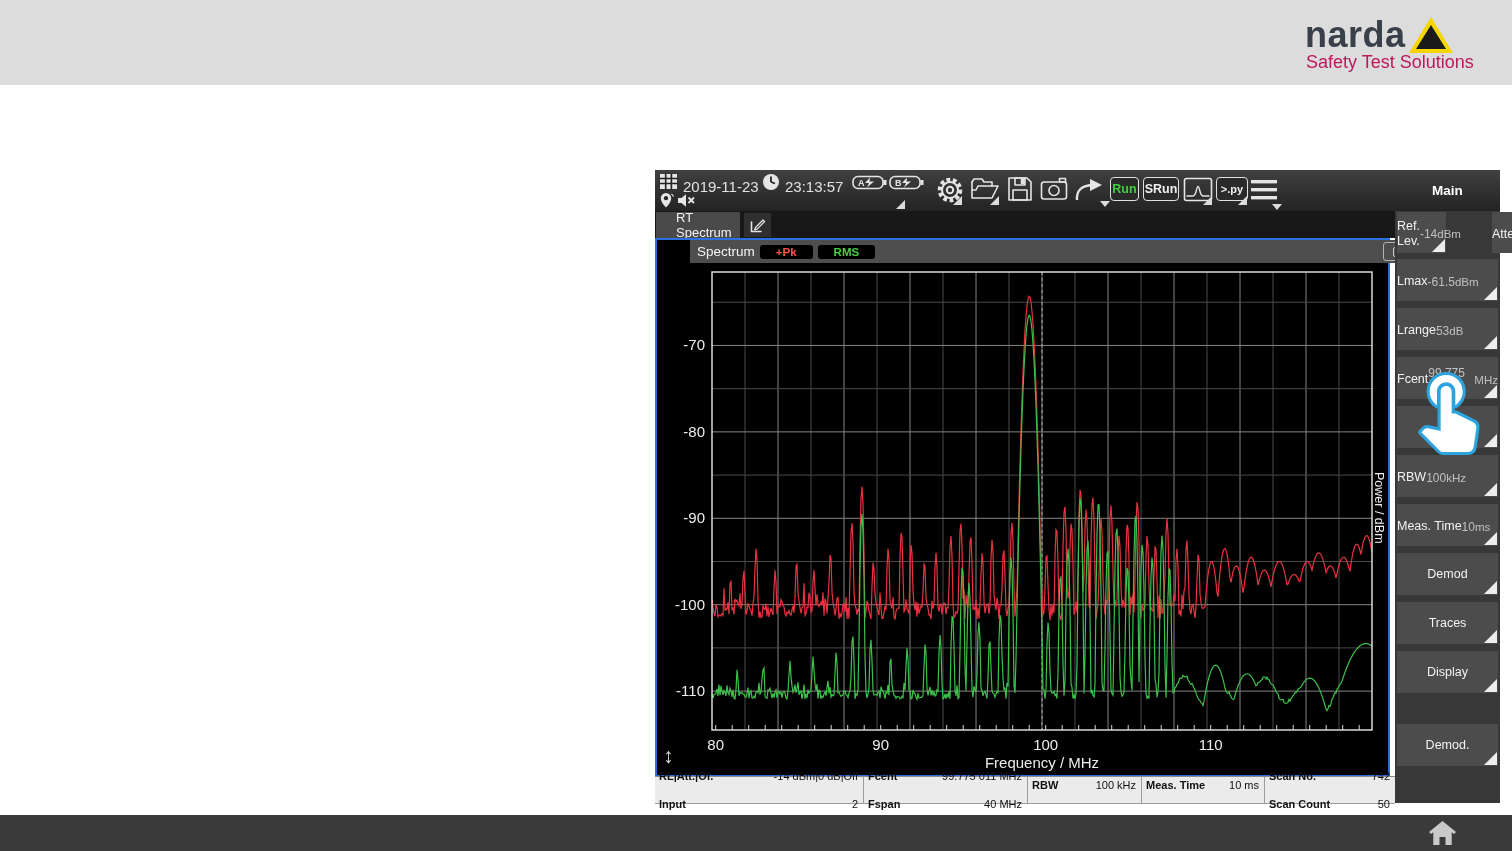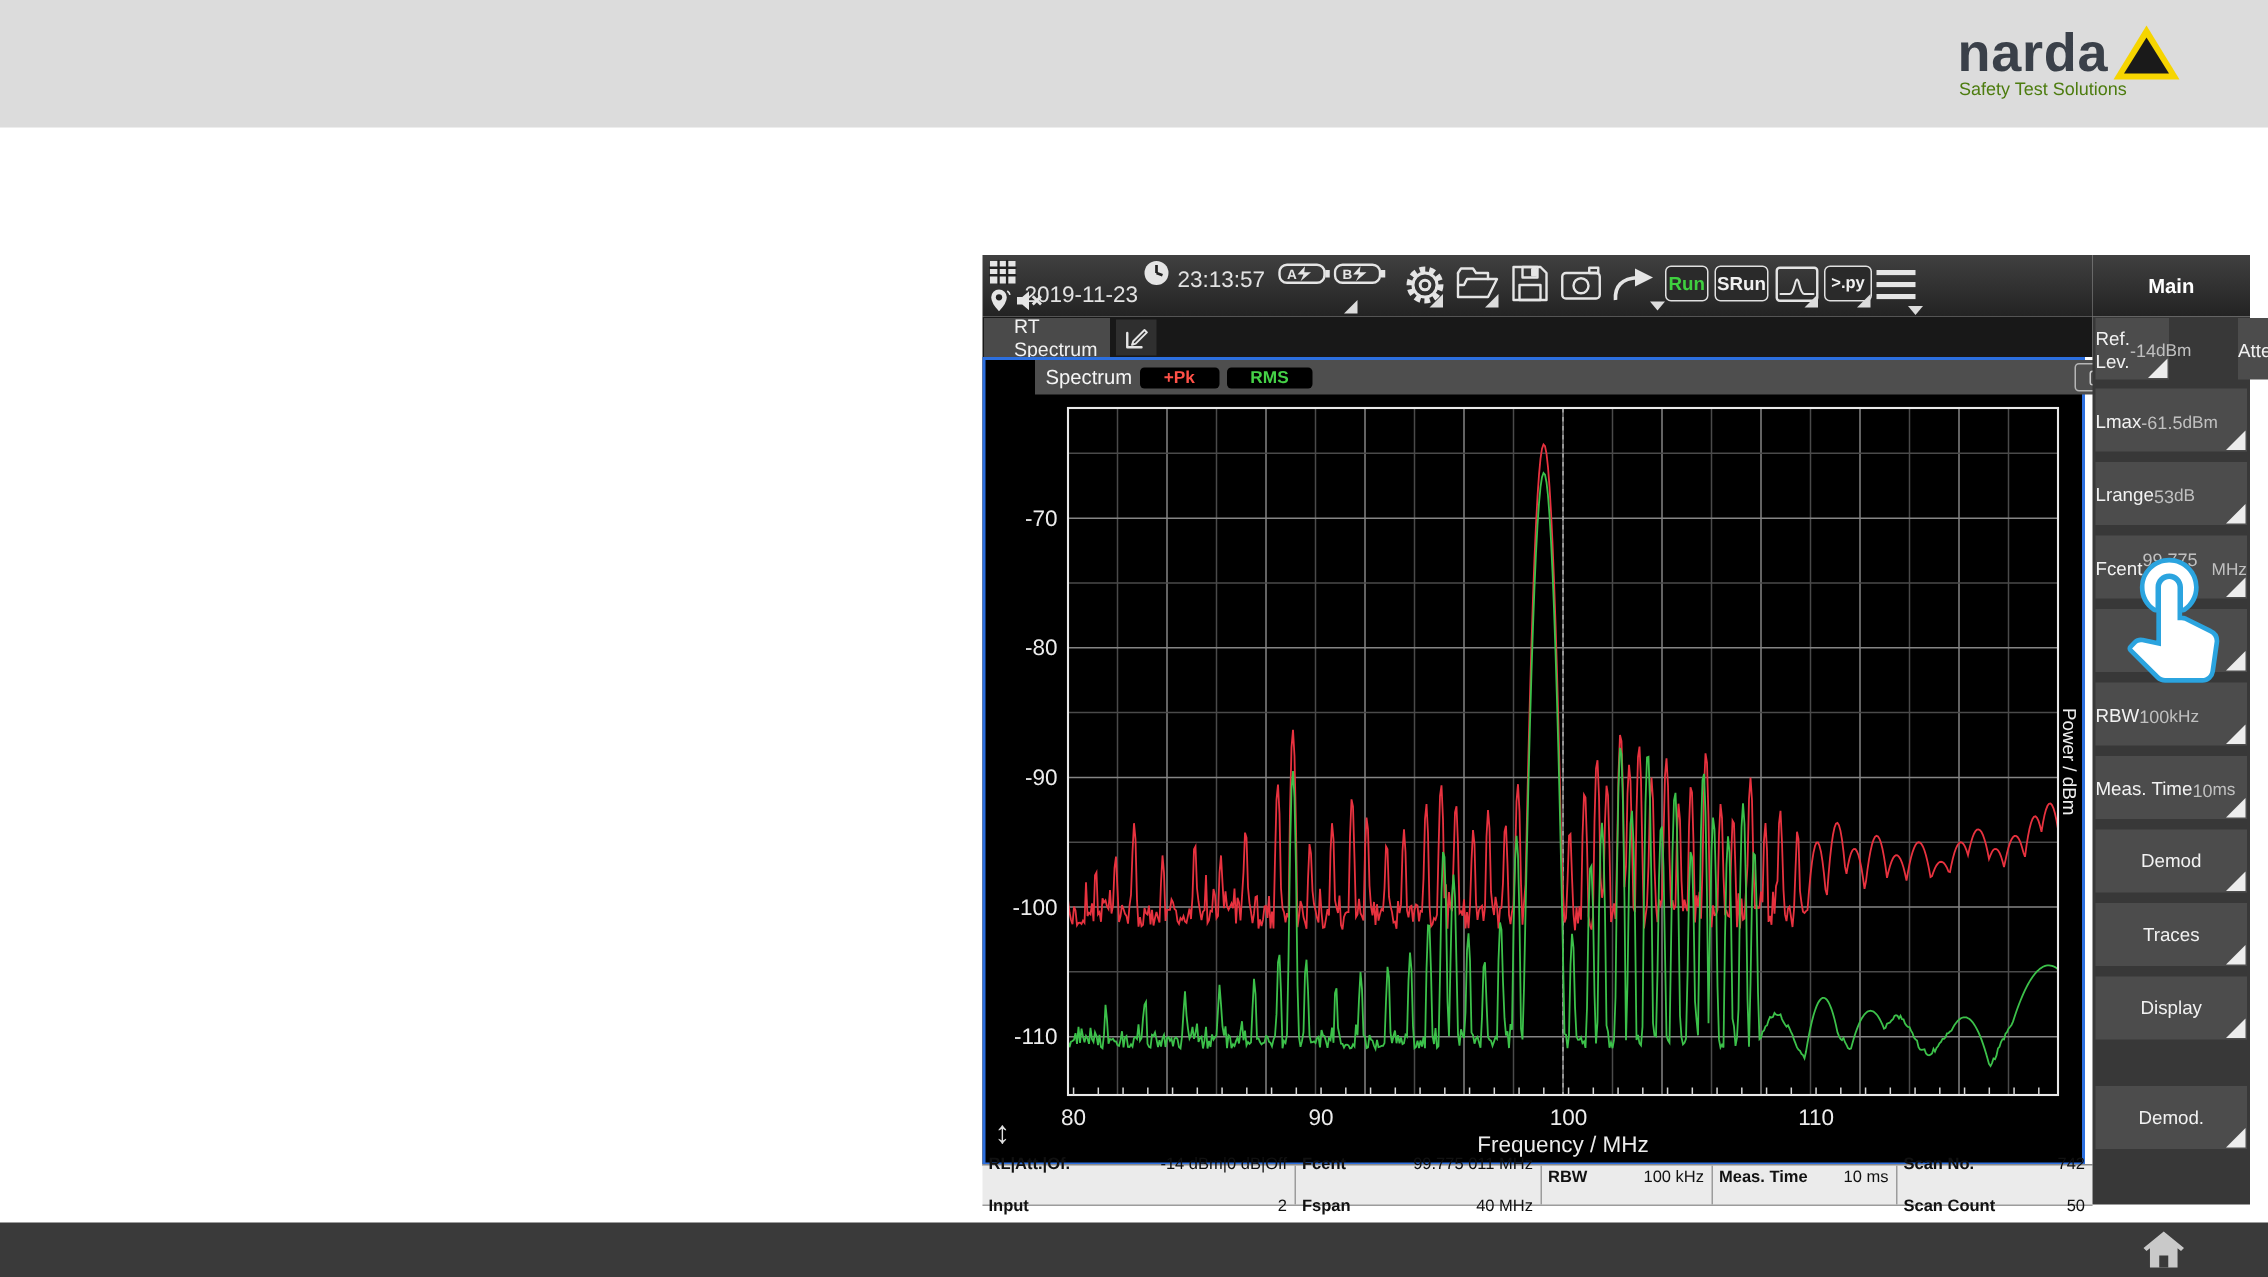--- a/index.html
+++ b/index.html
@@ -4,21 +4,21 @@
 <style>
   * { margin:0; padding:0; box-sizing:border-box; }
   body { width:1512px; height:851px; overflow:hidden; background:#fff;
          font-family:"Liberation Sans", sans-serif; }
   .page { position:relative; width:1512px; height:851px; background:#ffffff; }
   .abs { position:absolute; }
 
   
   .top-band { left:0; top:0; width:1512px; height:85px; background:#dcdcdc; }
   .brand-name { left:1305px; top:14px; font-size:36px; font-weight:bold; color:#3a4049; letter-spacing:.5px; }
-  .brand-sub { left:1306px; top:52px; font-size:12px; color:#4d7c0f; }
+  .brand-sub { left:1306px; top:52px; font-size:18px; color:#be185d; }
   .brand-tri { left:1408px; top:16px; }
 
   
   .bottom-band { left:0; top:815px; width:1512px; height:36px; background:#3a3a3a; }
 
   
   .toolbar { left:655px; top:170px; width:740px; height:41px;
              background:linear-gradient(#404040,#232323); }
   .tb-text { color:#e2e2e2; font-size:15px; }
   .tbtn { display:flex; align-items:center; justify-content:center; }
@@ -94,21 +94,21 @@
   <div class="abs toolbar"></div>
   <div class="abs" style="left:659px;top:173px">
     <svg width="19" height="17" viewBox="0 0 19 17" class="icon-stroke">
       <rect x="1" y="1" width="17" height="15" fill="#e5e5e5" stroke="none"></rect>
       <line x1="1" y1="5.5" x2="18" y2="5.5" stroke="#222"></line>
       <line x1="1" y1="10.5" x2="18" y2="10.5" stroke="#222"></line>
       <line x1="6.7" y1="1" x2="6.7" y2="16" stroke="#222"></line>
       <line x1="12.4" y1="1" x2="12.4" y2="16" stroke="#222"></line>
     </svg>
   </div>
-  <div class="abs tb-text" style="left:683px;top:188px">2019-11-23</div>
+  <div class="abs tb-text" style="left:683px;top:178px">2019-11-23</div>
   <div class="abs" style="left:762px;top:173px">
     <svg width="18" height="18" viewBox="0 0 18 18">
       <circle cx="9" cy="9" r="8" fill="#e5e5e5"></circle>
       <line x1="9" y1="9" x2="9" y2="3.6" stroke="#222" stroke-width="1.8"></line>
       <line x1="9" y1="9" x2="13" y2="10.5" stroke="#222" stroke-width="1.8"></line>
     </svg>
   </div>
   <div class="abs tb-text" style="left:785px;top:178px">23:13:57</div>
 
   <div class="abs" style="left:852px;top:175px">

